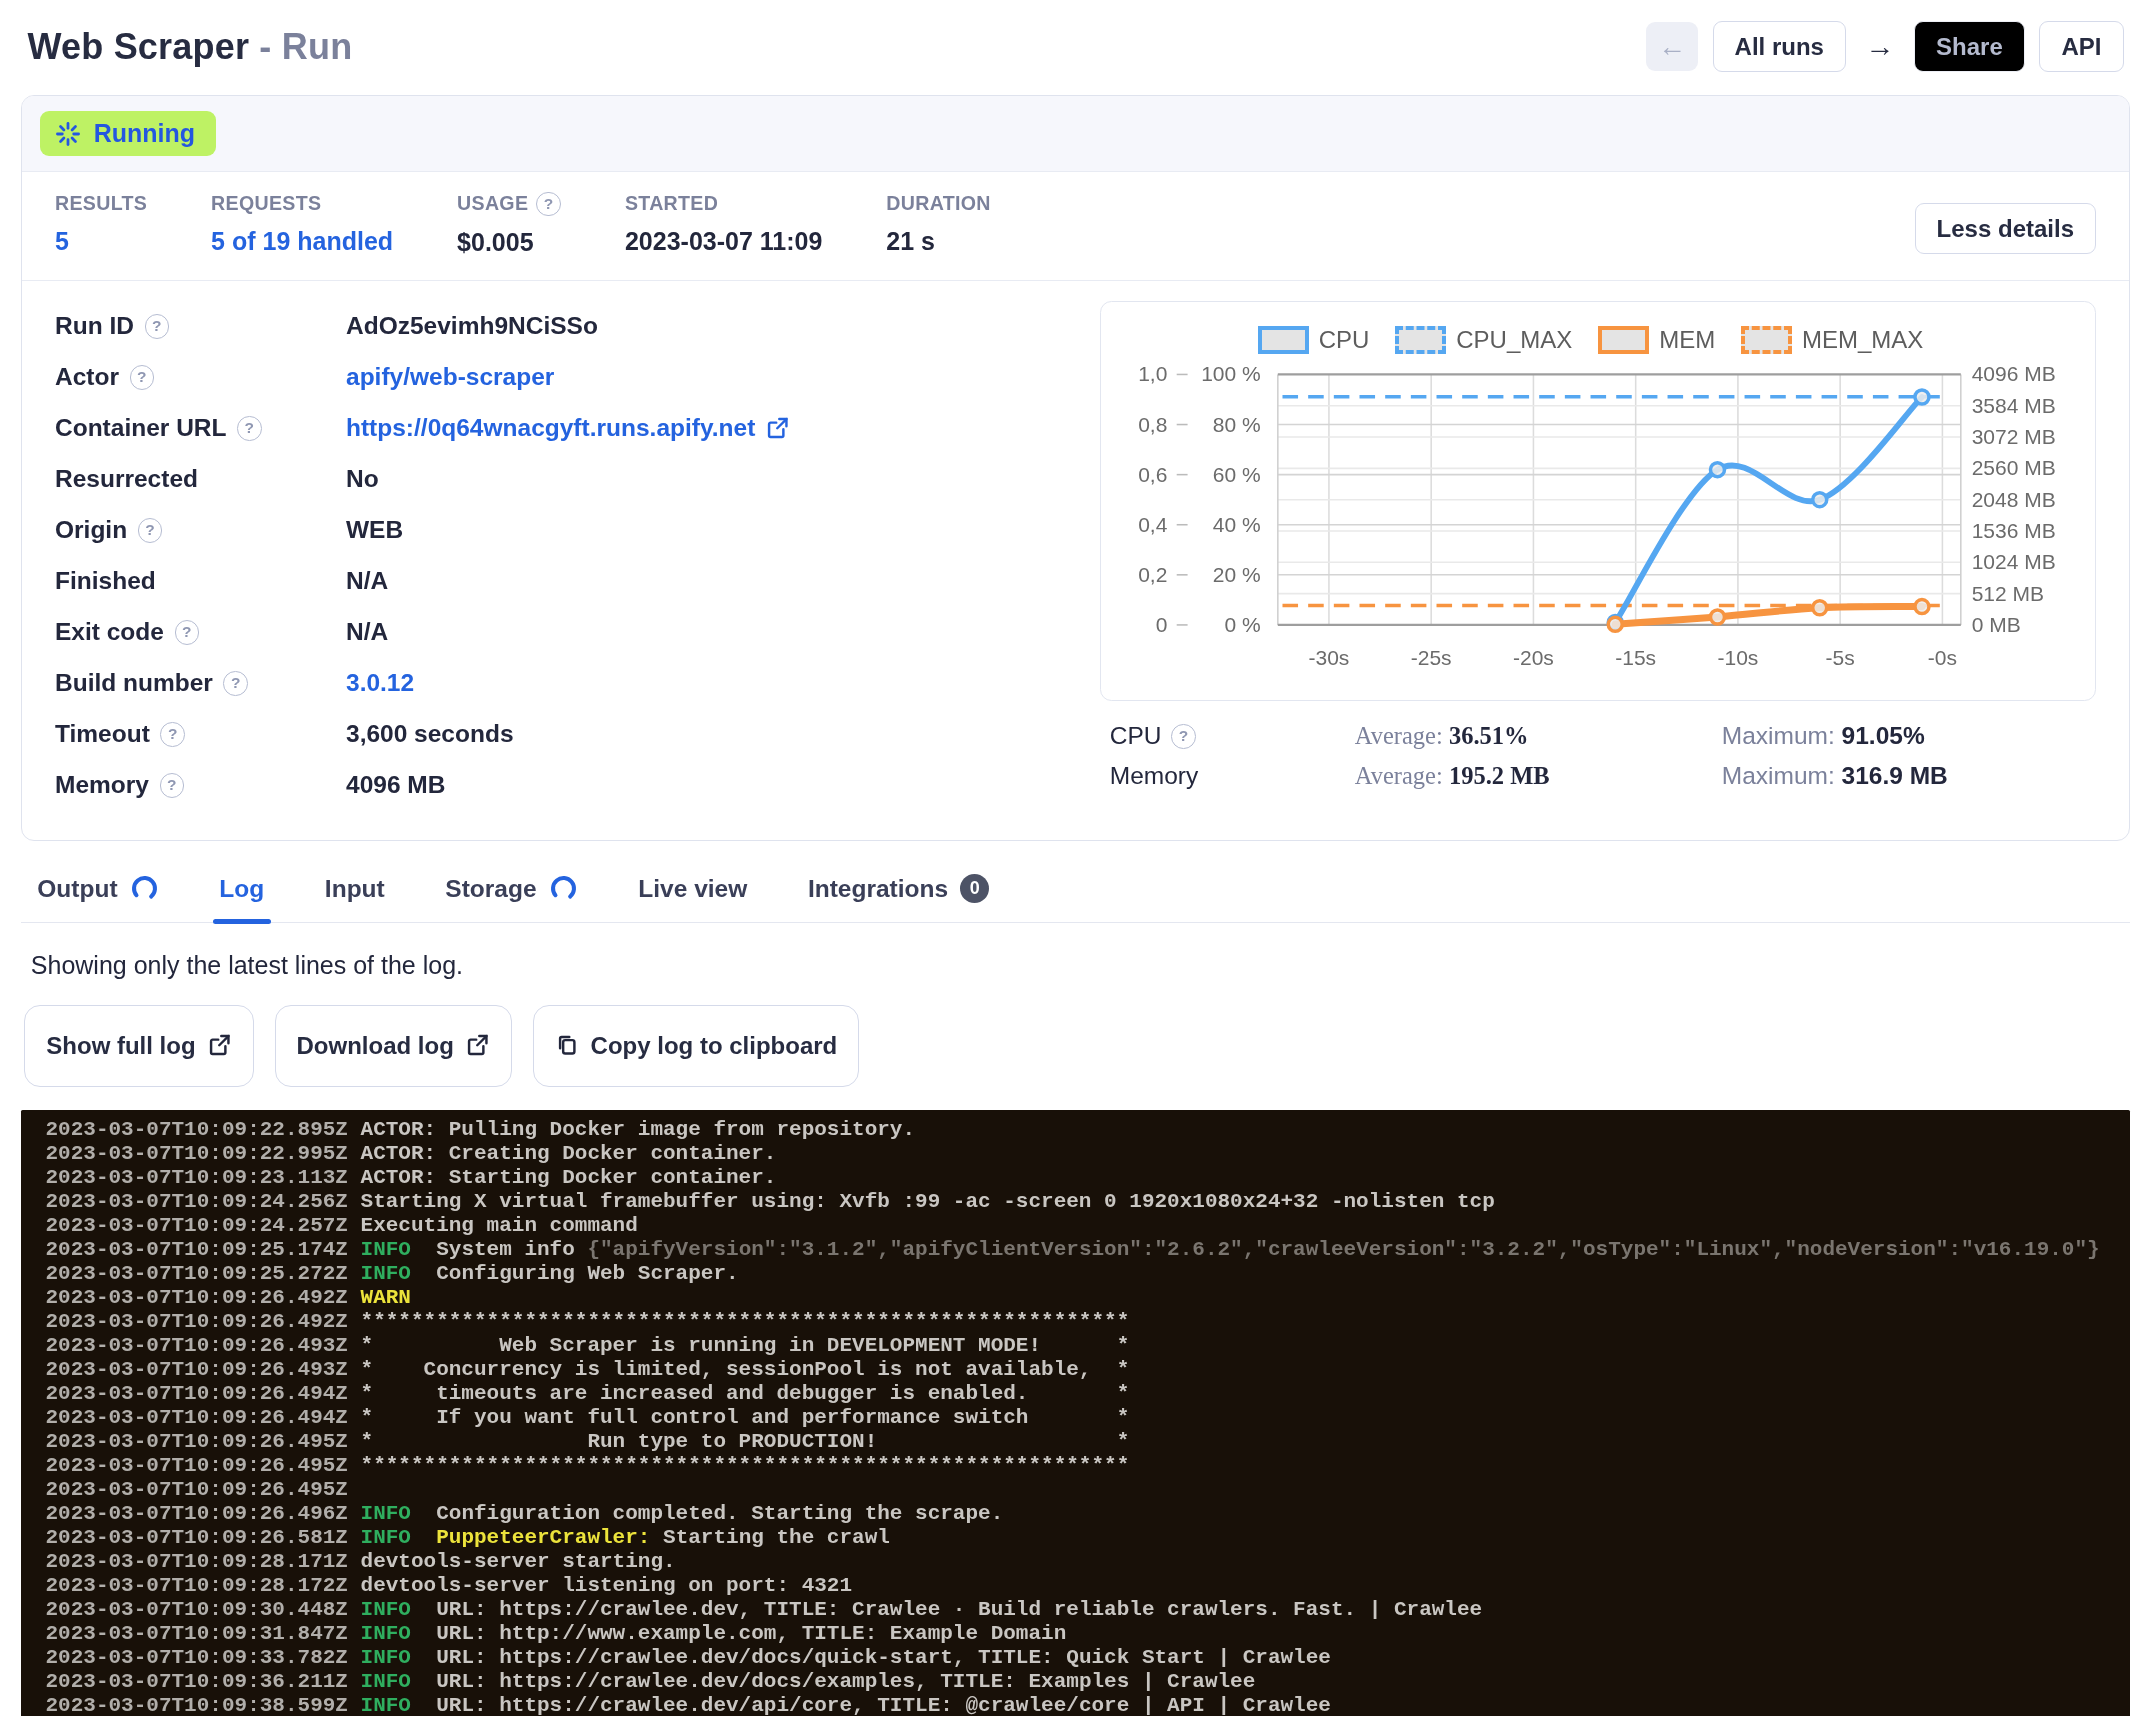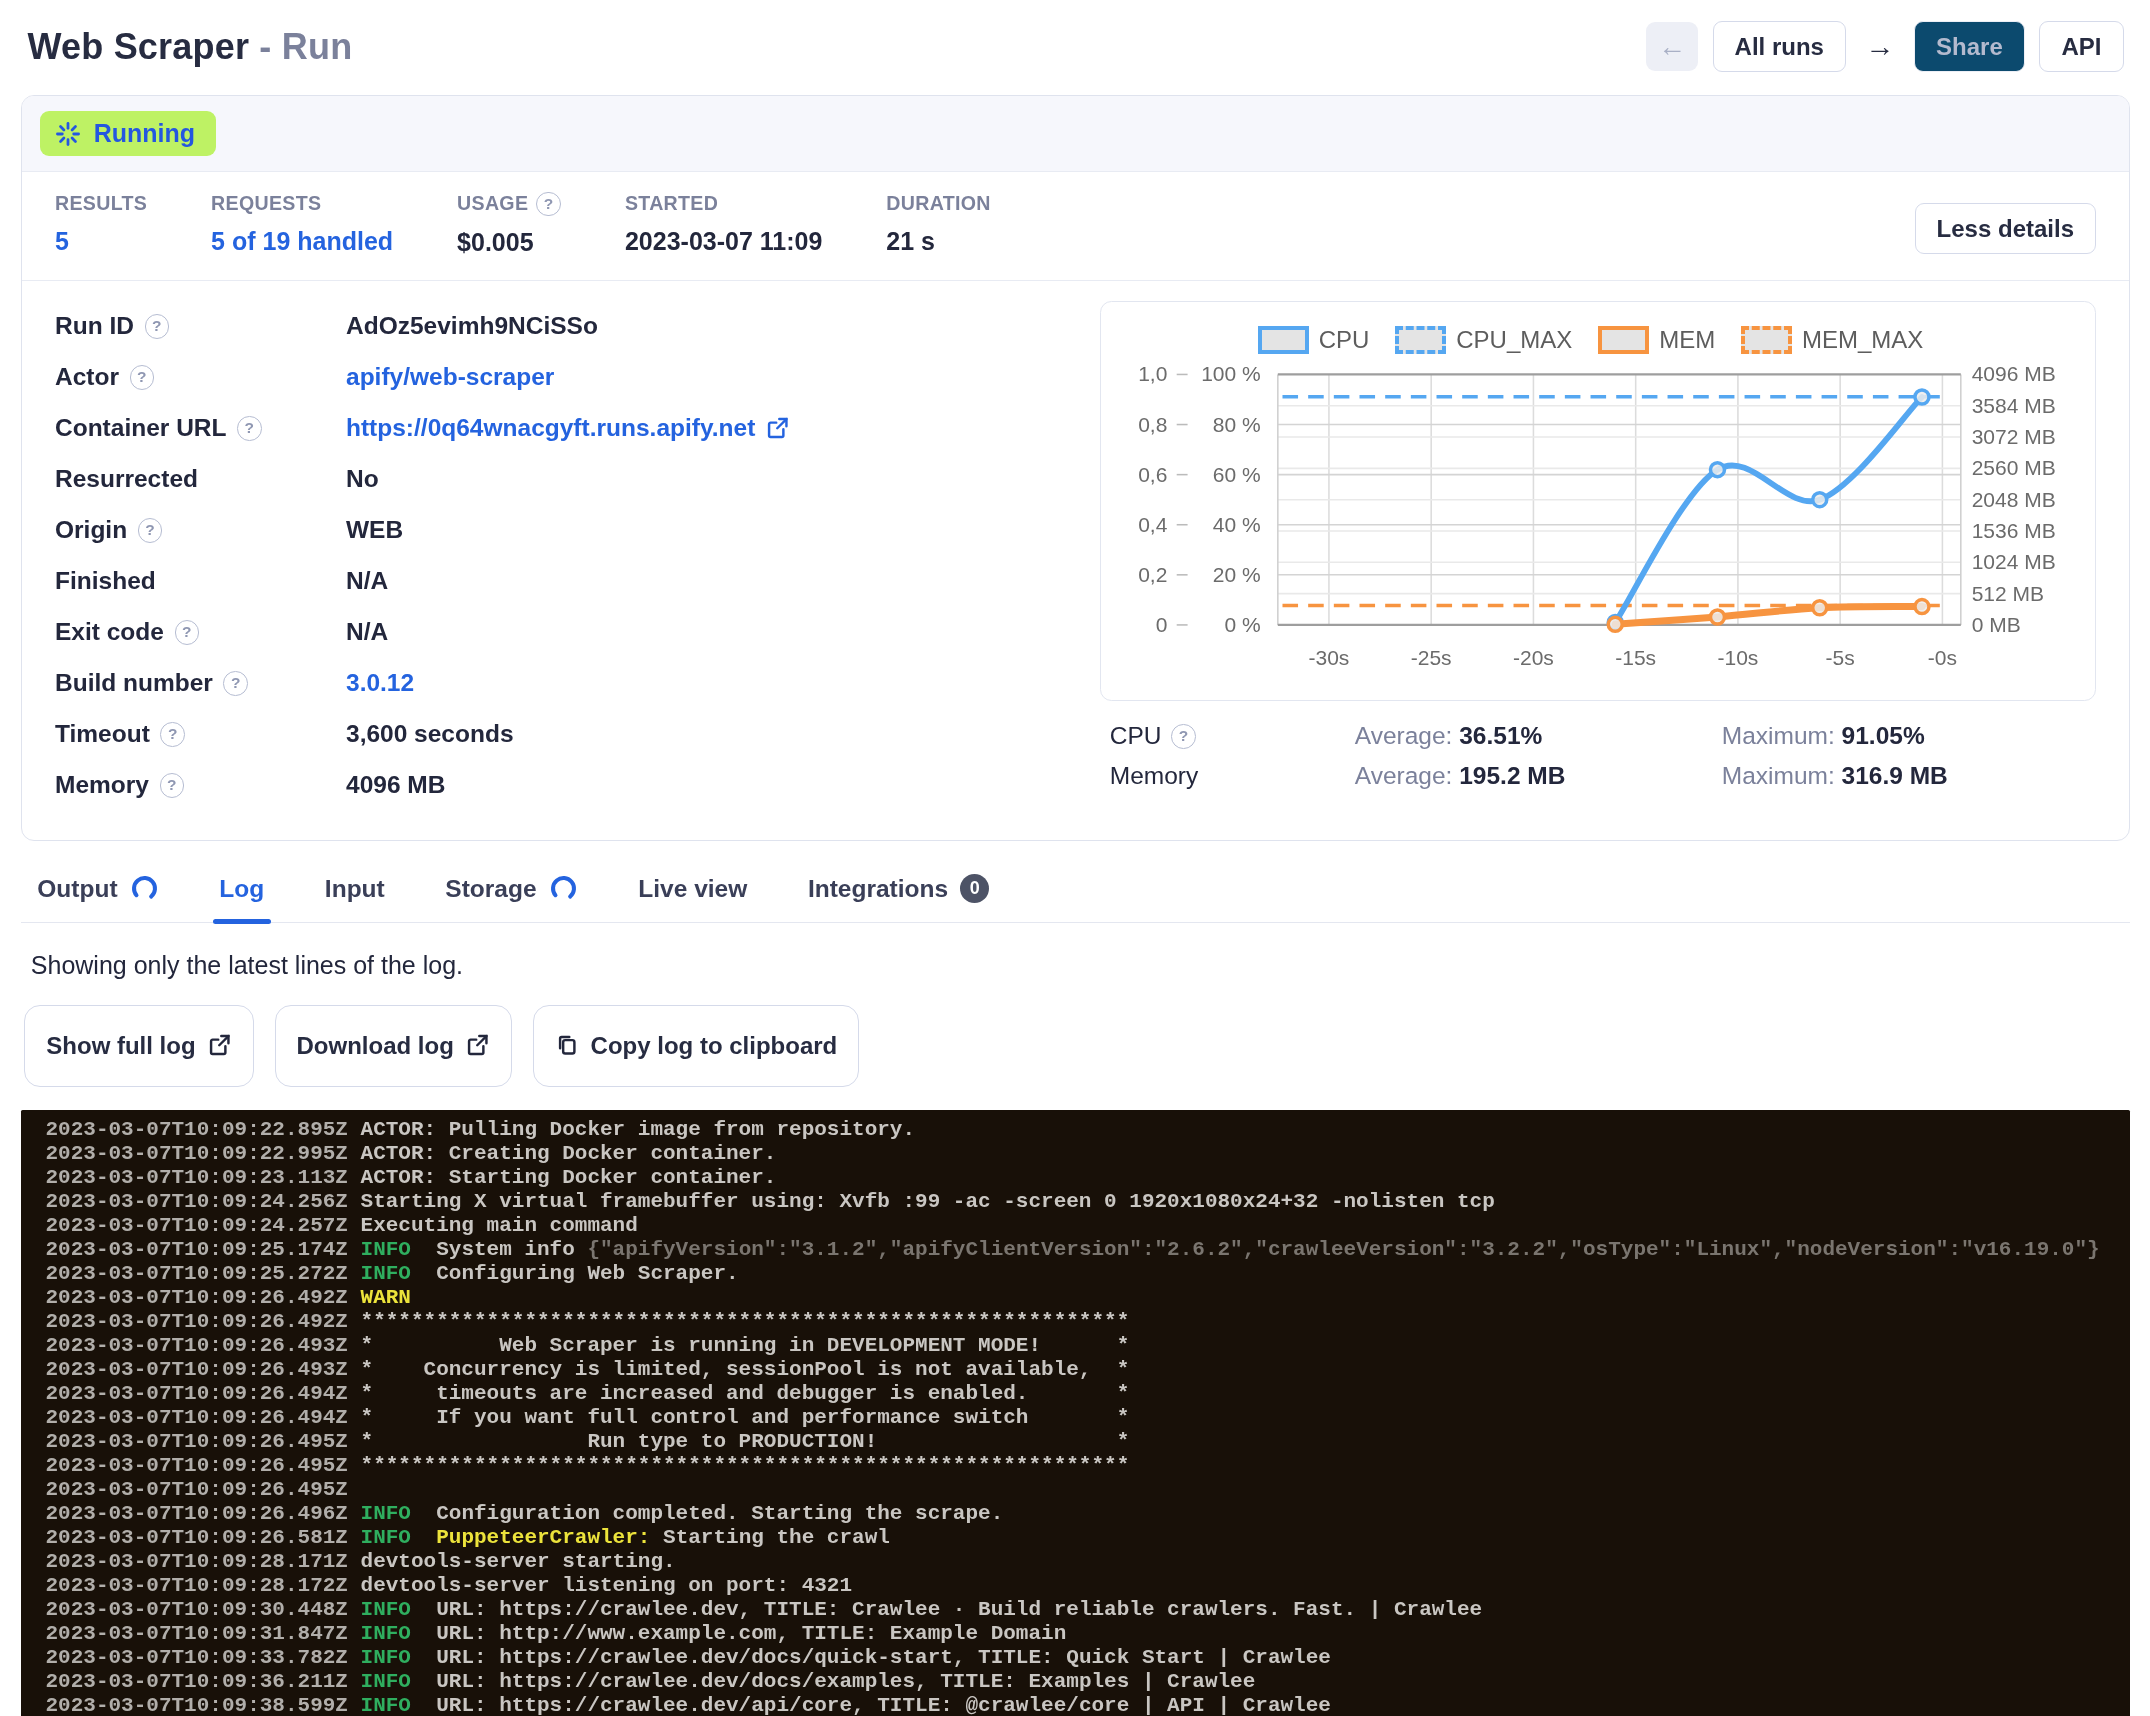--- a/index.html
+++ b/index.html
@@ -19,21 +19,21 @@
     font-family:inherit; display:inline-flex; align-items:center; gap:11.4px;
     background:#fff; border:1.6px solid #d5daea; border-radius:9px;
     padding:10.6px 21px; font-size:24px; font-weight:700; color:#272c41; cursor:pointer;
   }
   .navbtn-disabled {
     display:inline-flex; align-items:center; justify-content:center;
     width:52px; height:49px; border:none; border-radius:9px;
     background:#edeff6; color:#a9b0c6; font-size:28px; cursor:default;
   }
   .arrow-plain { background:none; border:none; font-size:29px; color:#272c41; cursor:pointer; padding:0 4.9px; }
-  .btn.disabled { background:#0c4a6e; border-color:#edeff6; color:#b4bace; cursor:default; }
+  .btn.disabled { background:#000000; border-color:#edeff6; color:#b4bace; cursor:default; }
 
   
   .main-card { border:1.6px solid #dfe3ee; border-radius:13px; overflow:hidden; }
   .status-strip { background:#f6f7fc; border-bottom:1.6px solid #e8ebf3; padding:14.7px 18px; }
   .status-badge {
     display:inline-flex; align-items:center; gap:13px;
     background:#bef264; color:#2457e0; font-size:25px; font-weight:700;
     padding:8.2px 21px 8.2px 14.7px; border-radius:9px;
   }
   .spinner-svg { display:block; }
@@ -65,21 +65,21 @@
   .legend-row { display:flex; justify-content:center; align-items:center; gap:11.4px; margin:4.9px 0 8.2px; }
   .legend-item { display:flex; align-items:center; gap:9.8px; margin-right:14.7px; }
   .legend-swatch { width:51px; height:28px; background:#e4e4e4; border:4.9px solid #999; }
   .legend-swatch.dashed { border-style:dashed; }
   .legend-label { font-size:24px; color:#5d5d5d; }
   svg.chart { width:100%; display:block; }
 
   .usage-summary { padding:21px 9.8px 0; }
   .usage-row { display:flex; align-items:baseline; margin-bottom:11.4px; font-size:24.5px; }
   .usage-name { width:245px; display:flex; align-items:center; gap:9.8px; color:#23273c; }
-  .usage-avg { width:367px; }
+  .usage-avg { width:367px;font-family:Liberation Serif, serif; }
   .usage-cap { color:#7b819b; }
   .usage-val { font-weight:700; color:#23273c; }
 
   
   .tabs { display:flex; gap:54px; padding:0 13px; border-bottom:1.6px solid #e4e7f0; margin-top:18px; }
   .tab { position:relative; display:flex; align-items:flex-end; gap:12.2px; padding:14.7px 3.3px 19.6px; font-size:24.5px; font-weight:600; color:#3a3f58; cursor:pointer; }
   .tab.active { color:#2463df; }
   .tab.active::after { content:""; position:absolute; left:-3.3px; right:-3.3px; bottom:-1.6px; height:4.9px; border-radius:3.3px; background:#2463df; }
   .tab-badge {
     width:29px; height:29px; border-radius:50%; background:#4d5366; color:#fff;

